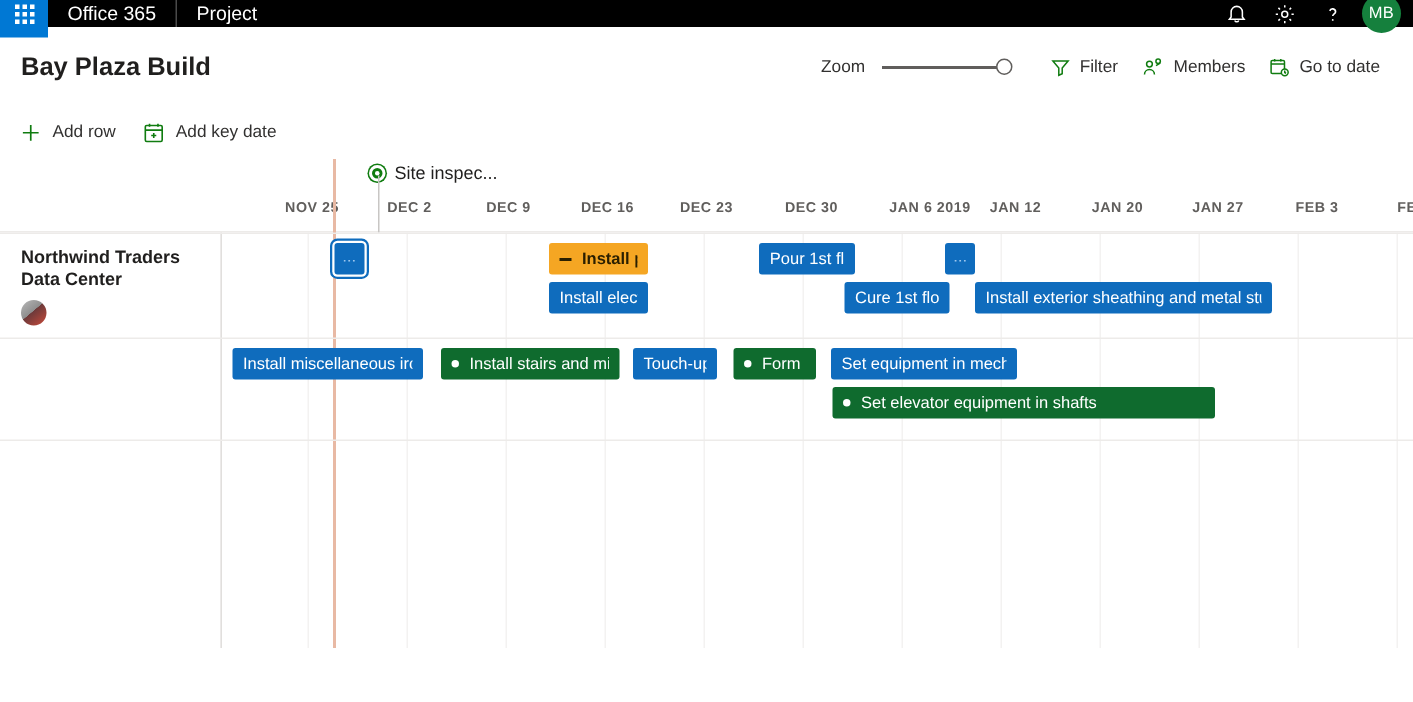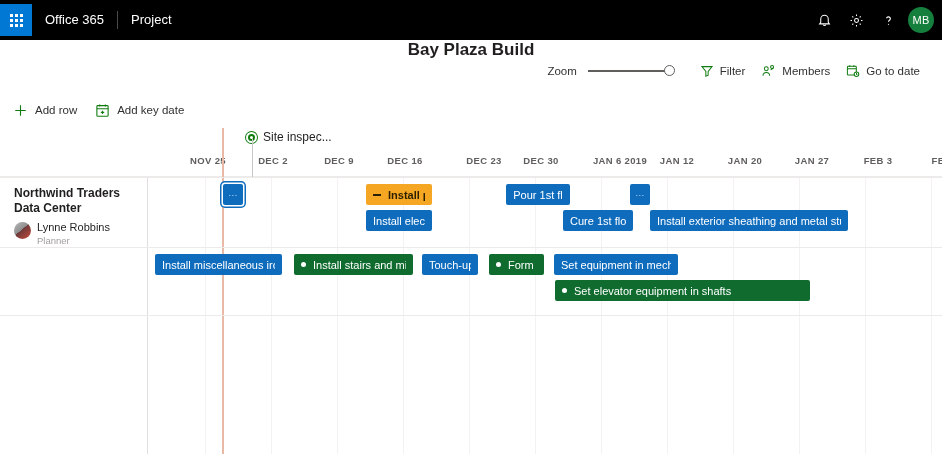--- a/index.html
+++ b/index.html
@@ -6,21 +6,21 @@
   html, body {
     width: 942px; height: 468px;
     font-family: "Liberation Sans", sans-serif;
     background: #ffffff;
     overflow: hidden;
     -webkit-font-smoothing: antialiased;
   }
 
   
   .suitebar {
-    height: 40px; background: #000000;
+    height: 18px; background: #000000;
     display: flex; align-items: center;
     position: relative;
   }
   .waffle {
     width: 32px; height: 32px; background: #0078d4;
     display: flex; align-items: center; justify-content: center;
     flex: 0 0 32px; cursor: pointer;
   }
   .waffle-grid {
     display: grid; grid-template-columns: repeat(3, 3px);
@@ -47,21 +47,21 @@
   .avatar-mb {
     width: 26px; height: 26px; border-radius: 50%;
     background: #15803d; color: #ffffff; font-size: 11px;
     display: flex; align-items: center; justify-content: center;
     margin: 0 8px 0 4px; cursor: pointer; letter-spacing: .2px;
   }
 
   
   .page-header {
     height: 53px; display: flex; align-items: center;
-    padding: 0 14px 0 14px; background: #ffffff; flex-direction: column;
+    padding: 0 14px 0 14px; background: #ffffff;
   }
   .page-title {
     font-size: 17px; font-weight: bold; color: #201f1e;
   }
   .header-tools {
     margin-left: auto; display: flex; align-items: center; gap: 0px;
   }
   .zoom-group { display: flex; align-items: center; margin-right: 22px; }
   .zoom-label { font-size: 11.5px; color: #323130; margin-right: 11px; margin-left: 41px; }
   .zoom-track {
@@ -308,21 +308,21 @@
           <i></i>
         </span>
         <span class="keydate-label">Site inspec...</span>
       </div>
     </div>
   <div class="date-header" id="date-header">
       <div class="date-tick" style="left: 61px;">NOV 25</div>
       <div class="date-tick" style="left: 126px;">DEC 2</div>
       <div class="date-tick" style="left: 192px;">DEC 9</div>
       <div class="date-tick" style="left: 258px;">DEC 16</div>
-      <div class="date-tick" style="left: 337px;">DEC 23</div>
+      <div class="date-tick" style="left: 324px;">DEC 23</div>
       <div class="date-tick" style="left: 394px;">DEC 30</div>
       <div class="date-tick" style="left: 473px;">JAN 6 2019</div>
       <div class="date-tick" style="left: 530px;">JAN 12</div>
       <div class="date-tick" style="left: 598px;">JAN 20</div>
       <div class="date-tick" style="left: 665px;">JAN 27</div>
       <div class="date-tick" style="left: 731px;">FEB 3</div>
       <div class="date-tick" style="left: 791px;">FE</div>
     </div>
 
   <div class="grid-area" id="grid-area">
@@ -340,24 +340,20 @@
       <div class="vgrid" style="left: 799px;"></div>
       <div class="vgrid" style="left: 865px;"></div>
       <div class="vgrid" style="left: 931px;"></div>
       <div class="keydate-line" style="left: 252px;"></div>
       <div class="today-line" style="left: 222px; background: rgb(232, 185, 164);"></div>
       <div class="row-divider" style="top: 0px;"></div>
       <div class="group-label" style="top: 9px;">
         <div class="group-name">Northwind Traders Data Center</div>
         <div class="group-person">
           <span class="person-avatar"></span>
-          <span>
-            <span class="person-name" style="display:block">Lynne Robbins</span>
-            <span class="person-role" style="display:block">Planner</span>
-          </span>
         </div>
       </div>
       <div class="bar blue mini selected" style="left: 223px; top: 7px; width: 20px;">
         <span class="bar-text">⋮</span>
       </div>
       <div class="bar orange" style="left: 366px; top: 7px; width: 66px;">
         <span class="bar-ico">
           <span class="dash"></span>
         </span>
         <span class="bar-text">Install p</span>

